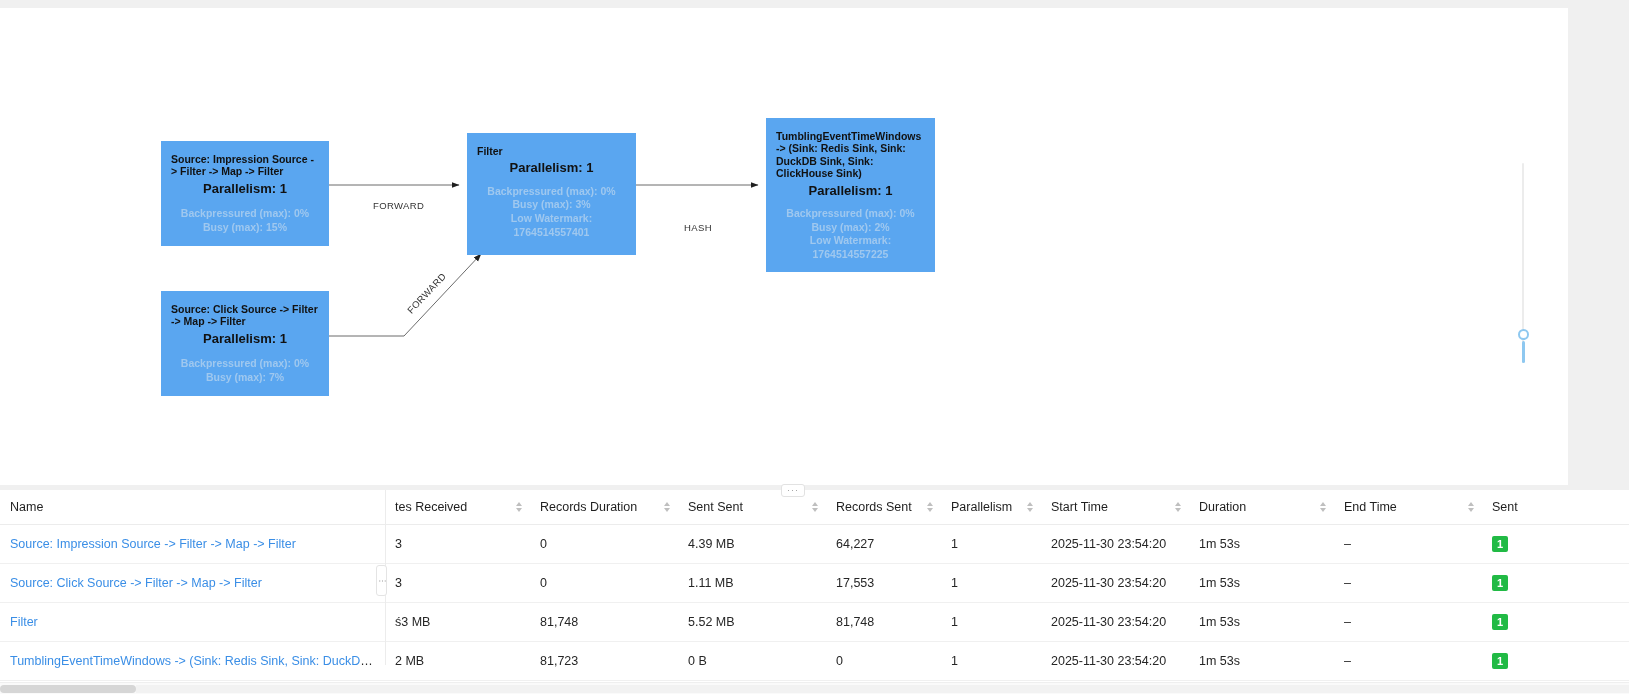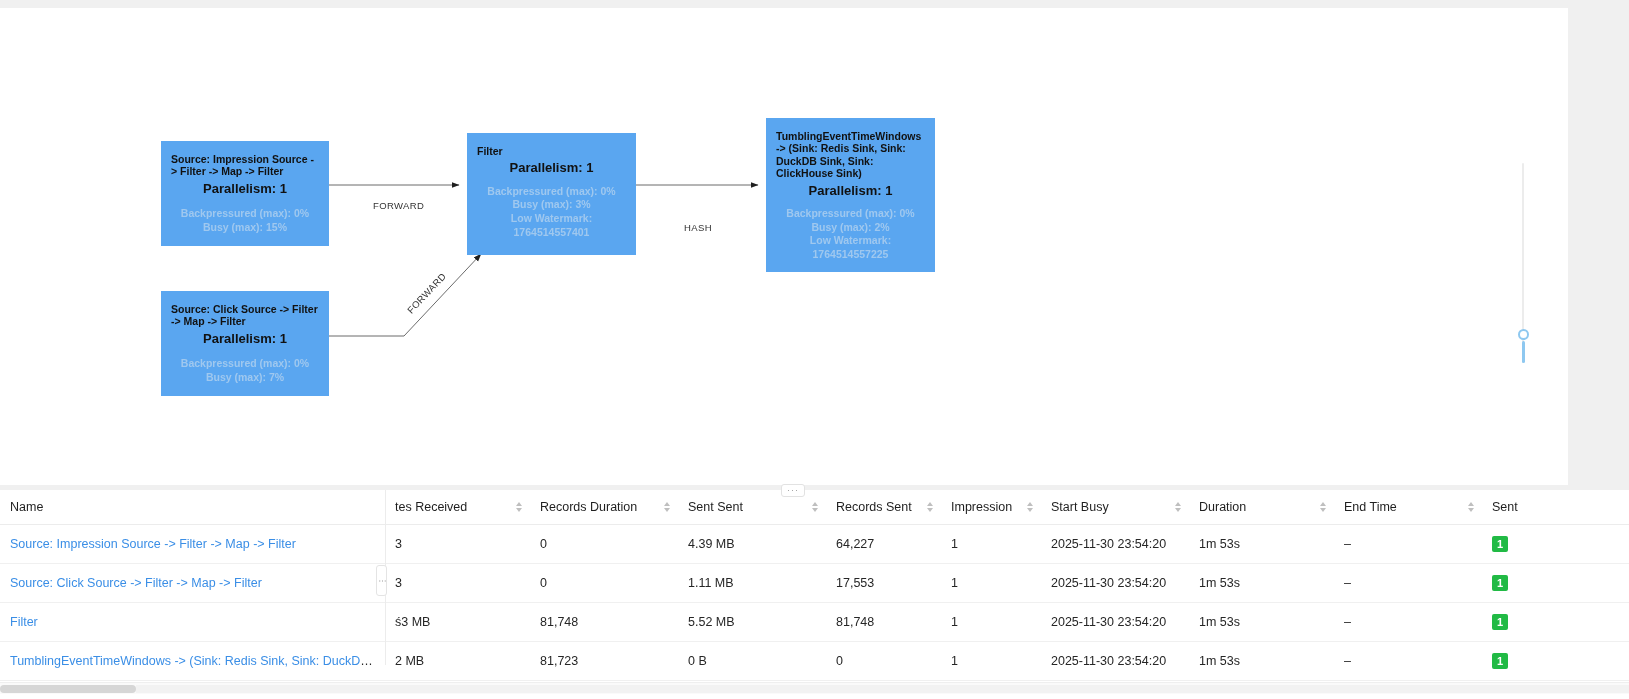--- a/index.html
+++ b/index.html
@@ -387,28 +387,28 @@
               </span>
           </th>
           <th>
             <span>Records Sent</span>
             <span class="sorter">
                 <i class="caret-up"></i>
                 <i class="caret-dn"></i>
               </span>
           </th>
           <th>
-            <span>Impression</span>
-            <span class="sorter">
-                <i class="caret-up"></i>
-                <i class="caret-dn"></i>
-              </span>
-          </th>
-          <th>
-            <span>Start Busy</span>
+            <span>Parallelism</span>
+            <span class="sorter">
+                <i class="caret-up"></i>
+                <i class="caret-dn"></i>
+              </span>
+          </th>
+          <th>
+            <span>Start Time</span>
             <span class="sorter">
                 <i class="caret-up"></i>
                 <i class="caret-dn"></i>
               </span>
           </th>
           <th>
             <span>Duration</span>
             <span class="sorter">
                 <i class="caret-up"></i>
                 <i class="caret-dn"></i>

